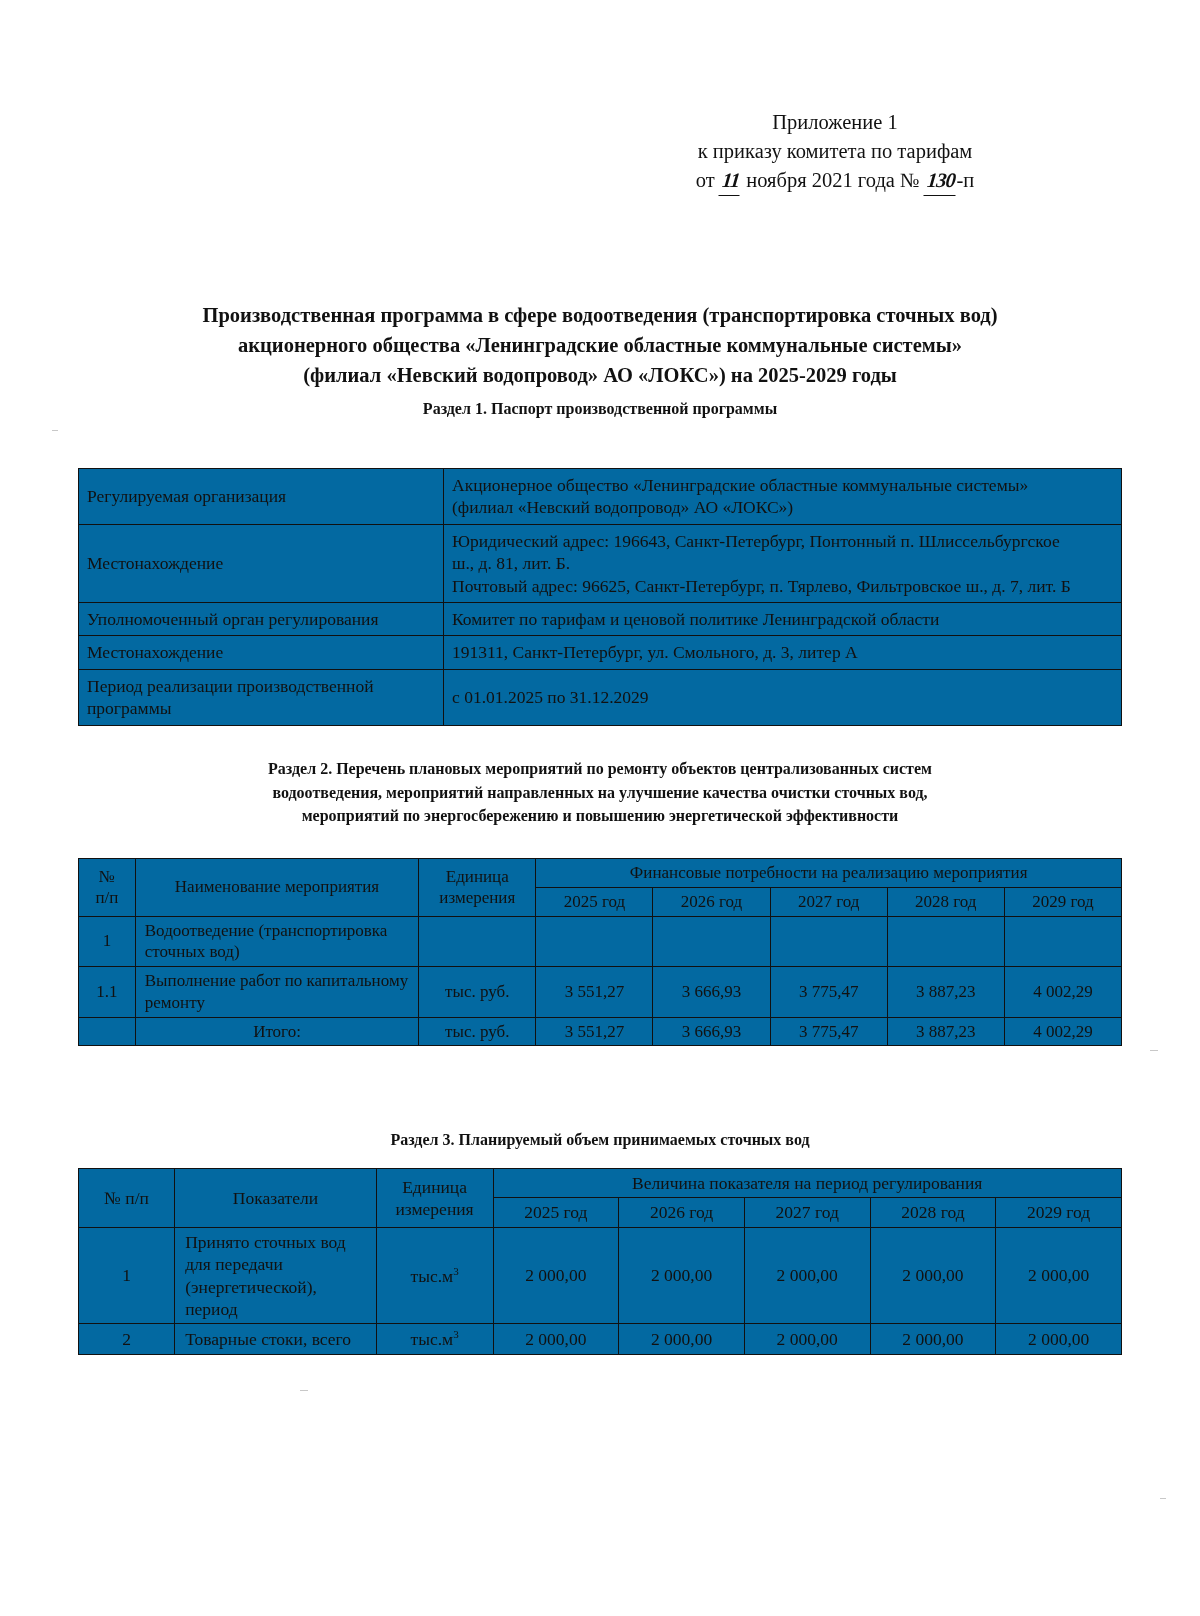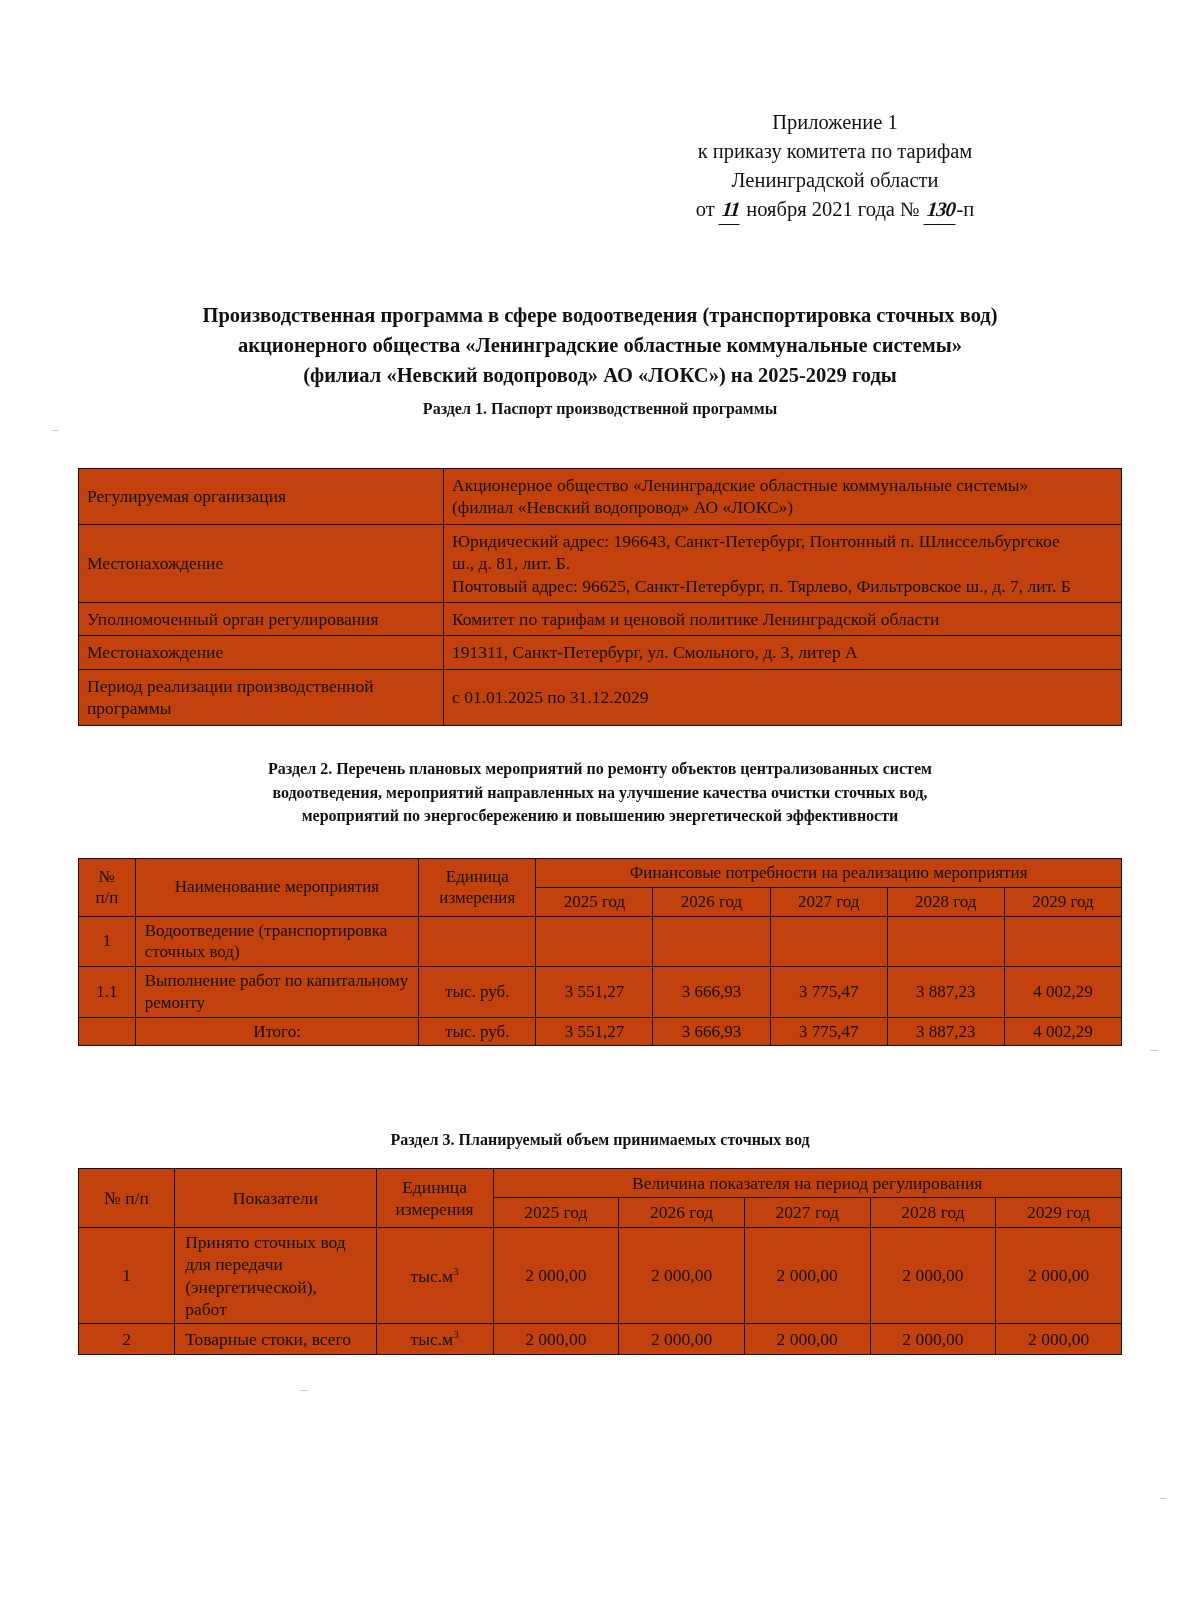--- a/index.html
+++ b/index.html
@@ -65,21 +65,21 @@
   }
   #sec1-head { top: 397px; left: 100px; width: 1000px; }
   #sec2-head { top: 757px; left: 95px;  width: 1010px; }
   #sec3-head { top: 1128px; left: 100px; width: 1000px; }
 
   
   table {
     border-collapse: collapse;
     position: absolute;
     font-size: 17px;
-    background: #c2410c;
+    background: #0369a1;
   }
   table td, table th {
     border: 1.2px solid #111;
     padding: 3px 7px;
     vertical-align: middle;
     font-weight: normal;
     line-height: 1.28;
   }
 
   
@@ -147,21 +147,20 @@
 
   <div class="speck" style="top:430px;left:52px;width:6px;height:1px;"></div>
   <div class="speck" style="top:690px;left:690px;width:10px;height:1px;"></div>
   <div class="speck" style="top:1050px;left:1150px;width:8px;height:1px;"></div>
   <div class="speck" style="top:1390px;left:300px;width:8px;height:1px;"></div>
   <div class="speck" style="top:1498px;left:1160px;width:6px;height:1px;"></div>
 
   <div class="appendix-block">
     <div class="line">Приложение 1</div>
     <div class="line">к приказу комитета по тарифам</div>
-    <div class="line">Ленинградской области</div>
     <div class="line">
       <span>от</span>
       <span class="ul-hand">11</span>
       <span>ноября 2021 года №</span>
       <span class="ul-hand">130</span><span>-п</span>
     </div>
   </div>
 
   <div class="doc-title">
     <div>Производственная программа в сфере водоотведения (транспортировка сточных вод)</div>
@@ -292,21 +291,21 @@
         <td class="v-year">2029 год</td>
       </tr>
     </thead>
     <tbody>
       <tr>
         <td>1</td>
         <td class="ind">
           <div>Принято сточных вод</div>
           <div>для передачи</div>
           <div>(энергетической),</div>
-          <div>работ</div>
+          <div>период</div>
         </td>
         <td class="nowrap"><span>тыс.м</span><sup>3</sup></td>
         <td>2 000,00</td>
         <td>2 000,00</td>
         <td>2 000,00</td>
         <td>2 000,00</td>
         <td>2 000,00</td>
       </tr>
       <tr>
         <td>2</td>

